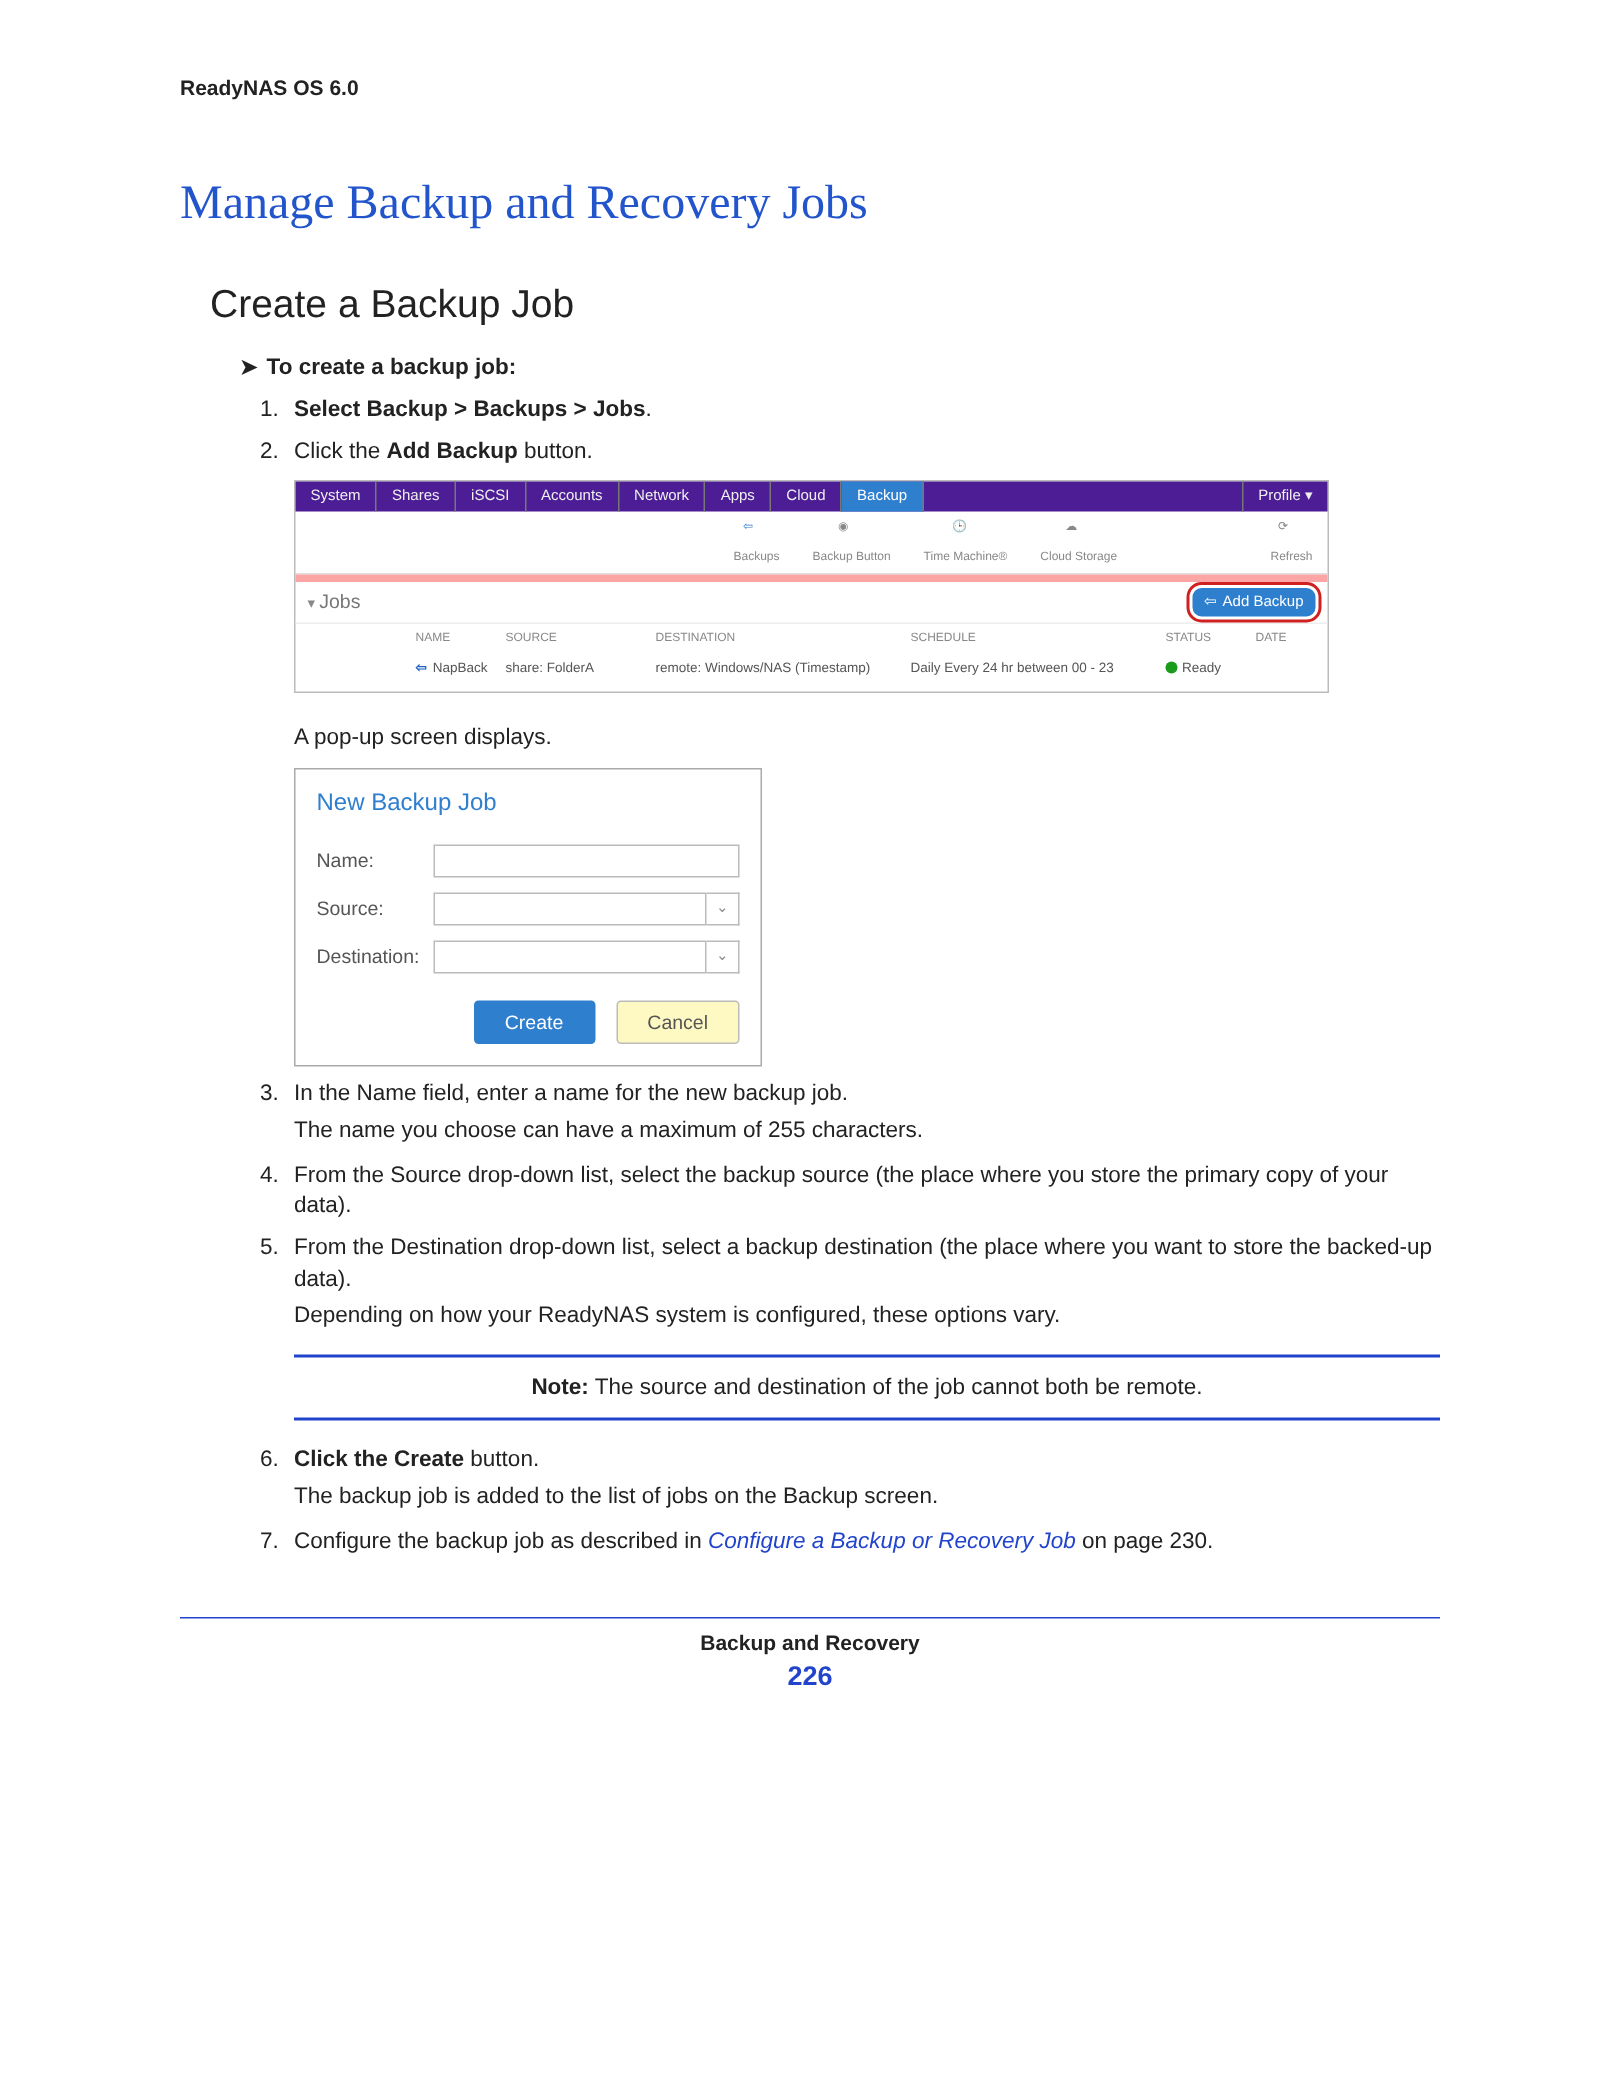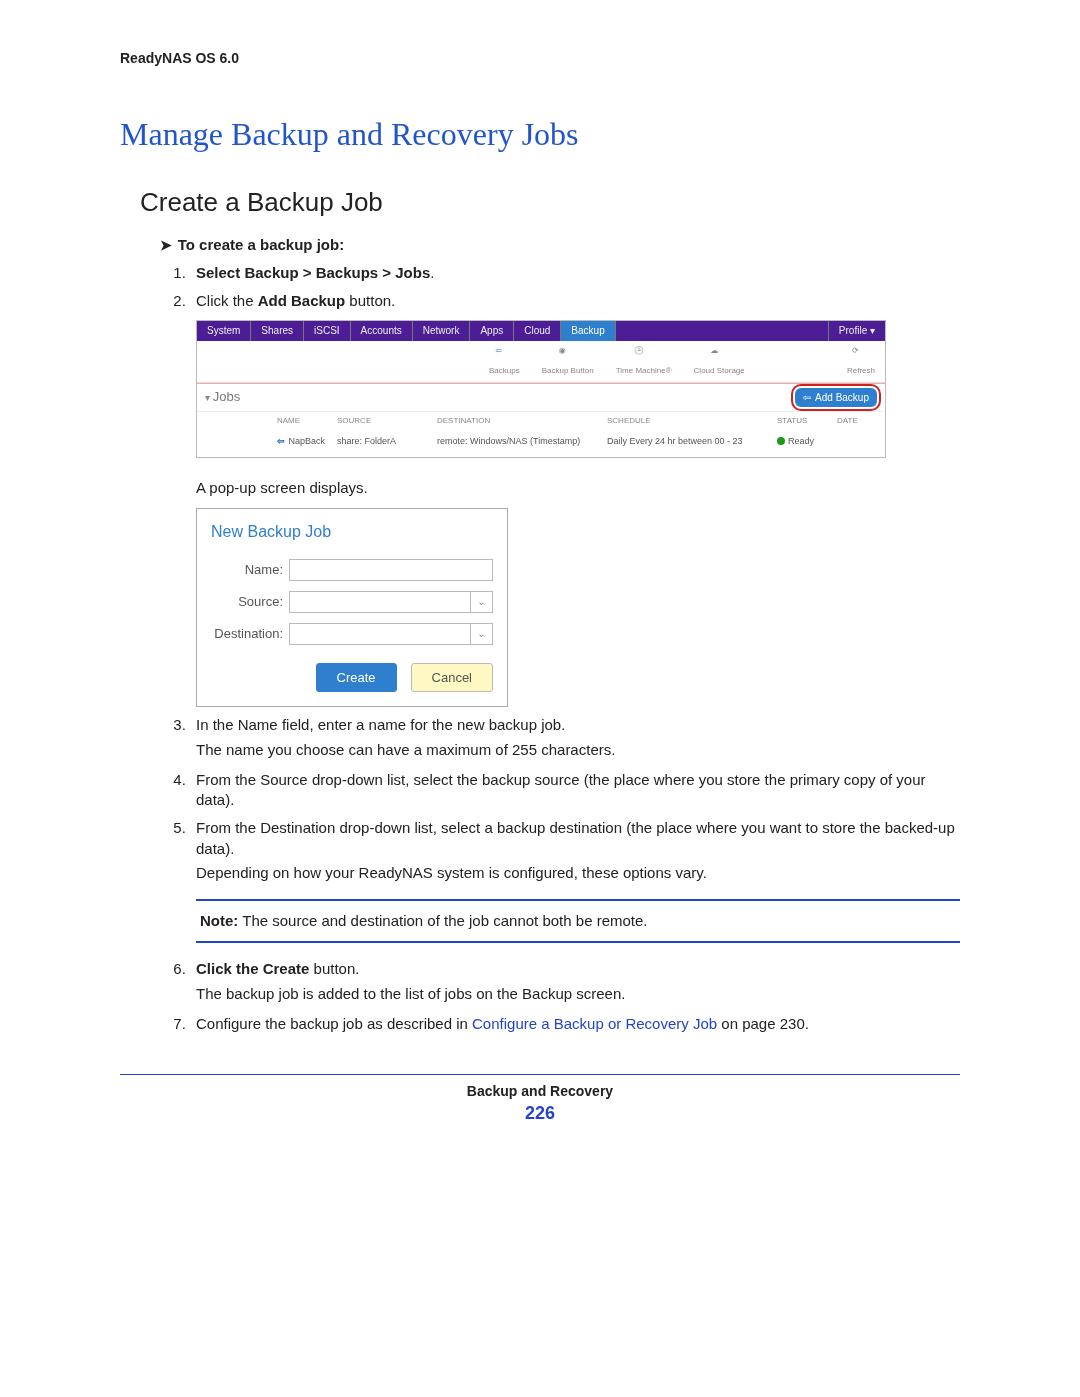--- a/index.html
+++ b/index.html
@@ -31,21 +31,21 @@
   }
   .app-tabs { background: #4c1d95; display:flex; height: 20px; color: #eee; }
   .app-tab { padding: 3px 10px; border-right: 1px solid #777; font-size:10px; }
   .app-tab.active { background: #2f7fcf; color:#fff; }
   .app-tab.profile { margin-left:auto; border-right:none; border-left:1px solid #777;}
   .app-toolbar { display:flex; align-items:center; padding: 6px 10px; border-bottom:1px solid #ddd; height:42px; gap:22px;}
   .tool { display:flex; flex-direction:column; align-items:center; font-size:8px; color:#888; gap:2px;}
   .tool svg, .tool .ico { width:18px; height:18px; }
   .tool.backups .ico { color:#2f7fcf; }
   .tool.refresh { margin-left:auto; }
-  .jobs-header { display:flex; align-items:center; padding:4px 8px; border-top:1px solid #fca5a5;}
+  .jobs-header { display:flex; align-items:center; padding:4px 8px; border-top:5px solid #fca5a5;}
   .jobs-header .jtitle { color:#777; font-size:13px; font-family:"Segoe UI",Arial,sans-serif;}
   .jobs-header .jtitle::before { content:"▾ "; font-size:10px; color:#888;}
   .addbackup-btn {
     margin-left:auto; background:#2f7fcf; color:#fff; padding:3px 8px; border-radius:3px;
     font-size:10px; display:flex; align-items:center; gap:4px;
     outline: 2px solid #d02020; outline-offset: 2px; border-radius:6px;
   }
   .grid-head { display:flex; padding: 4px 8px 4px 80px; font-size:8px; color:#888; border-top:1px solid #eee; gap:0;}
   .grid-head span, .grid-row span { display:inline-block; }
   .grid-row { display:flex; padding: 4px 8px 10px 80px; font-size:9px; color:#555; gap:0; align-items:center;}
@@ -53,36 +53,36 @@
   .status-dot { width:8px; height:8px; background:#1a9c1a; border-radius:50%; display:inline-block; margin-right:3px; vertical-align:middle;}
   .nap-ico { color:#2260c4; font-weight:bold; margin-right:4px;}
 
   
   .dialog-shot {
     border:1px solid #aaa; width: 312px; padding: 12px 14px 14px 14px;
     font-family: "Segoe UI", Arial, sans-serif; background:#fff;
   }
   .dialog-title { color:#2f7fcf; font-size:16px; margin-bottom:16px; }
   .dlg-row { display:flex; align-items:center; margin-bottom:10px; }
-  .dlg-row label { width:78px; text-align:right; font-size:13px; color:#555; padding-right:6px;}
+  .dlg-row label { width:78px; font-size:13px; color:#555; padding-right:6px;}
   .dlg-row input { flex:1; height:22px; border:1px solid #bbb; padding:0 4px; font-size:12px;}
   .dlg-row .dd { width:22px; height:22px; border:1px solid #bbb; border-left:none; display:flex; align-items:center; justify-content:center; color:#888; font-size:10px;}
   .dlg-actions { display:flex; justify-content:flex-end; gap:14px; margin-top:18px;}
   .btn { padding:5px 20px; border:1px solid #bbb; border-radius:3px; background:#fef9c3; font-size:13px; color:#555;}
   .btn.primary { background:#2f7fcf; color:#fff; border-color:#2f7fcf; }
 
-  .note-block { margin: 16px 0 16px 70px; }
+  .note-block { margin: 16px 0 16px 70px; text-align: center; }
   .note-rule { border:0; border-top:2px solid #2244cc; margin:0;}
   .note-text { padding:10px 4px; font-size:15px; }
   .note-text b { font-weight:bold; }
 
   .footer-rule { border:0; border-top:1px solid #2244cc; margin:40px 0 8px 0;}
   .footer-title { text-align:center; font-weight:bold; font-size:14px; }
   .footer-page { text-align:center; color:#2244cc; font-size:18px; font-weight:bold; margin-top:4px;}
-  .link-italic { color:#2244cc; }
+  .link-italic { color:#2244cc; font-style:italic; }
   .subtext { margin: 4px 0 10px 0; font-size:15px; }
 </style>
 </head>
 <body>
 
 <div class="header-title">ReadyNAS OS 6.0</div>
 
 <h1 class="blue">Manage Backup and Recovery Jobs</h1>
 <h2 class="sub">Create a Backup Job</h2>
 

